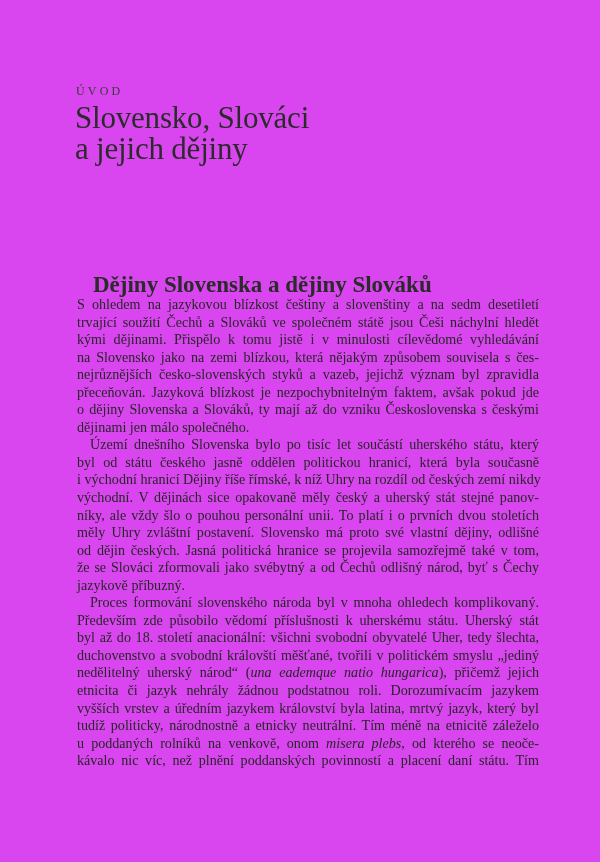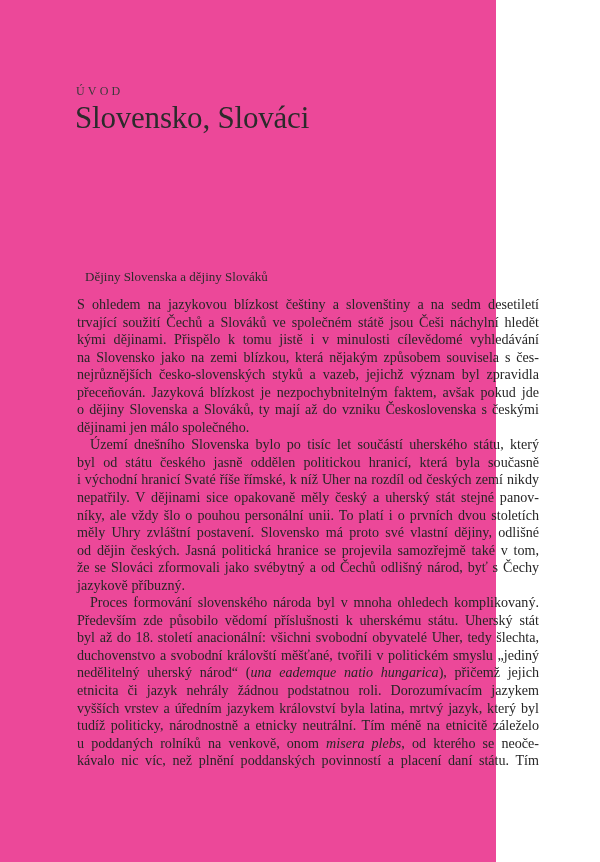--- a/index.html
+++ b/index.html
@@ -11,23 +11,23 @@
       width: 600px;
       height: 862px;
       position: relative;
       overflow: hidden;
       color: #2a2a2a;
       font-family: "DejaVu Serif", "Liberation Serif", serif;
     }
     .page {
       position: absolute;
       left: 0; top: 0;
-      width: 496px;
+      width: 600px;
       height: 862px;
-      background: #ec4899;
+      background: #d946ef;
     }
     .section-label {
       position: absolute;
       left: 76px;
       top: 84px;
       font-family: "Liberation Serif", serif;
       font-size: 12px;
       letter-spacing: 3.2px;
       color: #3a3a3a;
       margin: 0;
@@ -44,24 +44,24 @@
       font-size: 31px;
       line-height: 31px;
       color: #2b2b2b;
       letter-spacing: -0.2px;
     }
     .chapter-title span { display: block; }
     .subheading {
       position: absolute;
       left: 77px;
       top: 258px;
-      margin: 8px;
+      margin: 16px;
       font-family: "Liberation Serif", serif;
-      font-weight: normal;
-      font-size: 13px;
+      font-weight: bold;
+      font-size: 23px;
       line-height: 22px;
       color: #2b2b2b;
     }
     .body-text {
       position: absolute;
       left: 77px;
       top: 296px;
       width: 462px;
     }
     .body-text .line {
@@ -84,40 +84,41 @@
     .body-text .line i { font-style: italic; margin-top: 32px; }
   </style>
 </head>
 <body>
 
 <div class="page">
   <div class="section-label">ÚVOD</div>
 
   <h1 class="chapter-title">
     <span>Slovensko, Slováci</span>
+    <span>a jejich dějiny</span>
   </h1>
 
   <h2 class="subheading">Dějiny Slovenska a dějiny Slováků</h2>
 
   <div class="body-text" id="body-text">
       <div>
         <span class="line">S ohledem na jazykovou blízkost češtiny a slovenštiny a na sedm desetiletí</span>
         <span class="line">trvající soužití Čechů a Slováků ve společném státě jsou Češi náchylní hledět</span>
         <span class="line">kými dějinami. Přispělo k tomu jistě i v minulosti cílevědomé vyhledávání</span>
         <span class="line">na Slovensko jako na zemi blízkou, která nějakým způsobem souvisela s čes-</span>
         <span class="line">nejrůznějších česko-slovenských styků a vazeb, jejichž význam byl zpravidla</span>
         <span class="line">přeceňován. Jazyková blízkost je nezpochybnitelným faktem, avšak pokud jde</span>
         <span class="line">o dějiny Slovenska a Slováků, ty mají až do vzniku Československa s českými</span>
         <span class="line last">dějinami jen málo společného.</span>
       </div>
       <div>
         <span class="line indent">Území dnešního Slovenska bylo po tisíc let součástí uherského státu, který</span>
         <span class="line">byl od státu českého jasně oddělen politickou hranicí, která byla současně</span>
-        <span class="line">i východní hranicí Svaté říše římské, k níž Uher na rozdíl od českých zemí nikdy</span>
-        <span class="line">nepatřily. V dějinami sice opakovaně měly český a uherský stát stejné panov-</span>
+        <span class="line">i východní hranicí Dějiny říše římské, k níž Uhry na rozdíl od českých zemí nikdy</span>
+        <span class="line">východní. V dějinách sice opakovaně měly český a uherský stát stejné panov-</span>
         <span class="line">níky, ale vždy šlo o pouhou personální unii. To platí i o prvních dvou stoletích</span>
         <span class="line">měly Uhry zvláštní postavení. Slovensko má proto své vlastní dějiny, odlišné</span>
         <span class="line">od dějin českých. Jasná politická hranice se projevila samozřejmě také v tom,</span>
         <span class="line">že se Slováci zformovali jako svébytný a od Čechů odlišný národ, byť s Čechy</span>
         <span class="line last">jazykově příbuzný.</span>
       </div>
       <div>
         <span class="line indent">Proces formování slovenského národa byl v mnoha ohledech komplikovaný.</span>
         <span class="line">Především zde působilo vědomí příslušnosti k uherskému státu. Uherský stát</span>
         <span class="line">byl až do 18. století anacionální: všichni svobodní obyvatelé Uher, tedy šlechta,</span>

